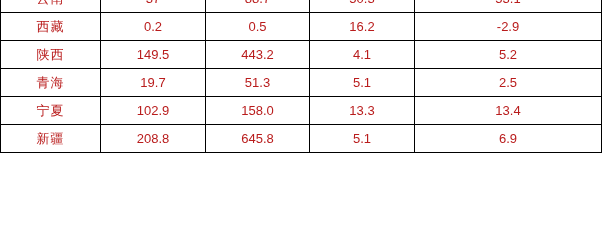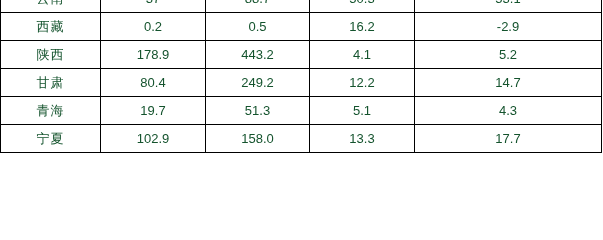--- a/index.html
+++ b/index.html
@@ -38,21 +38,21 @@
 
   table.data-grid td {
     border: 1px solid #000000;
     border-top-width: 1px;
     height: 27px;
     padding: 0 4px;
     text-align: center;
     vertical-align: middle;
     font-size: 13px;
     line-height: 27px;
-    color: #14532d;
+    color: #b91c1c;
     white-space: nowrap;
     overflow: hidden;
   }
 
   
   table.data-grid tr:first-child td {
     border-top-color: #000000;
   }
 
   td.region-cell {
@@ -95,47 +95,47 @@
         <tr>
           <td class="region-cell">西藏</td>
           <td class="value-cell">0.2</td>
           <td class="value-cell">0.5</td>
           <td class="value-cell">16.2</td>
           <td class="value-cell">-2.9</td>
         </tr>
 
         <tr>
           <td class="region-cell">陕西</td>
-          <td class="value-cell">178.9</td>
+          <td class="value-cell">149.5</td>
           <td class="value-cell">443.2</td>
           <td class="value-cell">4.1</td>
           <td class="value-cell">5.2</td>
         </tr>
 
-        <tr>
-          <td class="region-cell">甘肃</td>
-          <td class="value-cell">80.4</td>
-          <td class="value-cell">249.2</td>
-          <td class="value-cell">12.2</td>
-          <td class="value-cell">14.7</td>
-        </tr>
 
         <tr>
           <td class="region-cell">青海</td>
           <td class="value-cell">19.7</td>
           <td class="value-cell">51.3</td>
           <td class="value-cell">5.1</td>
-          <td class="value-cell">4.3</td>
+          <td class="value-cell">2.5</td>
         </tr>
 
         <tr>
           <td class="region-cell">宁夏</td>
           <td class="value-cell">102.9</td>
           <td class="value-cell">158.0</td>
           <td class="value-cell">13.3</td>
-          <td class="value-cell">17.7</td>
+          <td class="value-cell">13.4</td>
         </tr>
 
+        <tr>
+          <td class="region-cell">新疆</td>
+          <td class="value-cell">208.8</td>
+          <td class="value-cell">645.8</td>
+          <td class="value-cell">5.1</td>
+          <td class="value-cell">6.9</td>
+        </tr>
 
       </tbody>
     </table>
   </div>
 </div>
 
 </body></html>

